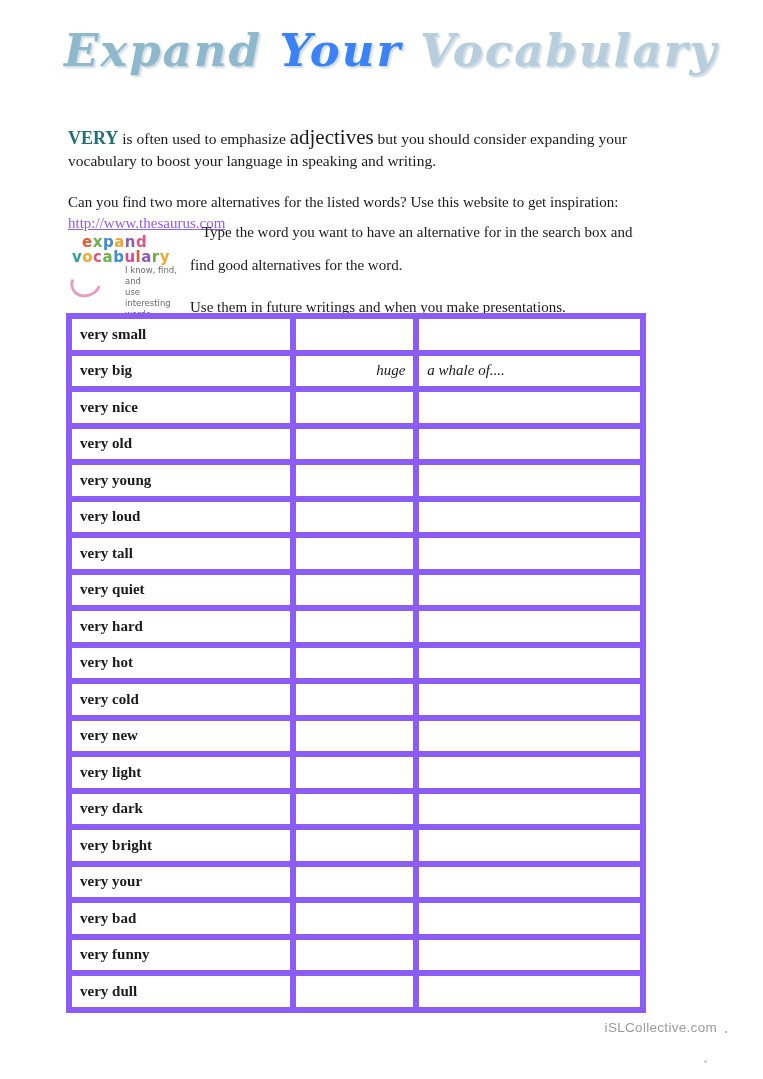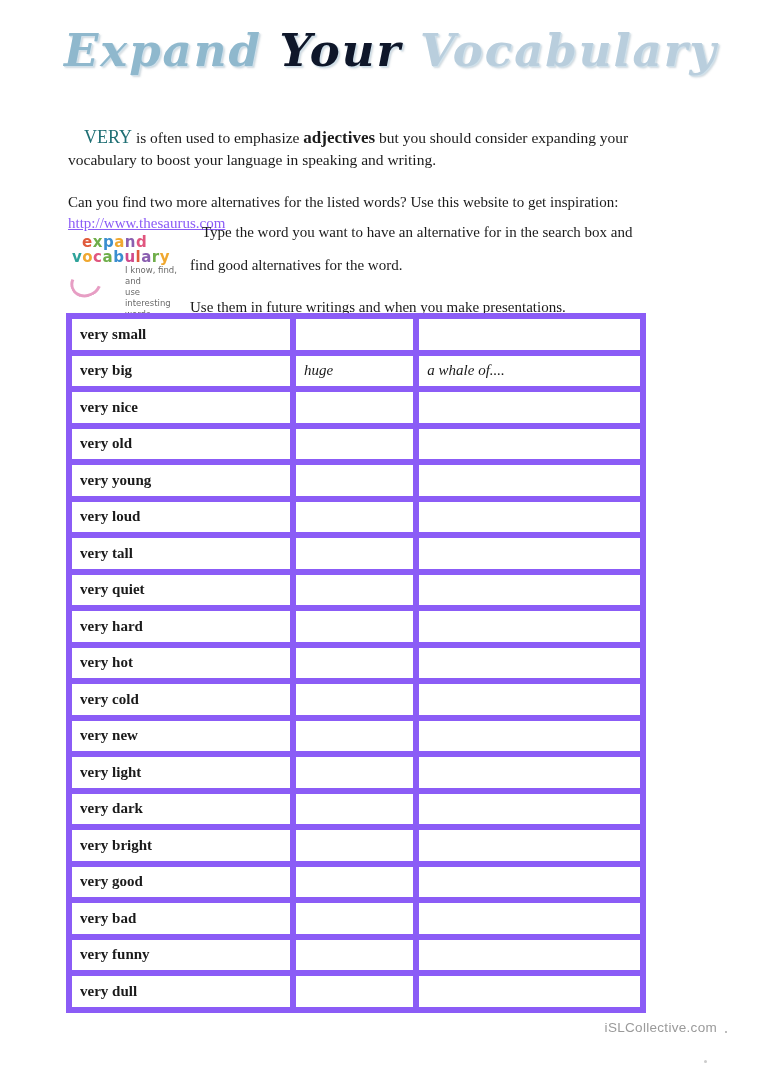--- a/index.html
+++ b/index.html
@@ -33,42 +33,41 @@
     font-family: "DejaVu Serif", serif;
     font-style: italic;
     font-weight: bold;
     font-size: 45px;
     letter-spacing: 2px;
     color: #a9c6d8;
     text-shadow: 1px 1px 0 #cfe0ea, 2px 2px 2px rgba(150,170,185,0.45);
     white-space: nowrap;
   }
   .title .w1 { color: #8fb8cd; }
-  .title .w2 { color: #0f172a; }
+  .title .w2 { color: #3b82f6; }
   .title .w3 { color: #b9cedd; }
 
   
   .intro {
     position: absolute;
     left: 68px;
     top: 126px;
     width: 600px;
     font-size: 15.5px;
     line-height: 22px;
     color: #1a1a1a;
   }
   .intro .very {
     color: #1f6f74;
+    font-weight: bold;
+    font-size: 18px;
+  }
+  .intro .adj {
     font-weight: normal;
-    font-size: 18px;
-    margin-left: 16px;
-  }
-  .intro .adj {
-    font-weight: bold;
-    font-size: 17px;
+    font-size: 21px;
   }
 
   
   .instr {
     position: absolute;
     left: 68px;
     top: 192px;
     width: 620px;
     font-size: 15px;
     line-height: 21px;
@@ -161,21 +160,21 @@
     padding: 0 8px;
     font-size: 15px;
     vertical-align: middle;
   }
   table.vocab td.col-word {
     width: 230px;
     font-weight: bold;
   }
   table.vocab td.col-alt1 {
     width: 114px;
-    text-align: left;
+    text-align: right;
     font-style: italic;
   }
   table.vocab td.col-alt2 {
     width: 234px;
     font-style: italic;
   }
 
   
   .footer {
     position: absolute;
@@ -314,21 +313,21 @@
         <td class="col-word">very dark</td>
         <td class="col-alt1"></td>
         <td class="col-alt2"></td>
       </tr>
       <tr>
         <td class="col-word">very bright</td>
         <td class="col-alt1"></td>
         <td class="col-alt2"></td>
       </tr>
       <tr>
-        <td class="col-word">very good</td>
+        <td class="col-word">very your</td>
         <td class="col-alt1"></td>
         <td class="col-alt2"></td>
       </tr>
       <tr>
         <td class="col-word">very bad</td>
         <td class="col-alt1"></td>
         <td class="col-alt2"></td>
       </tr>
       <tr>
         <td class="col-word">very funny</td>

